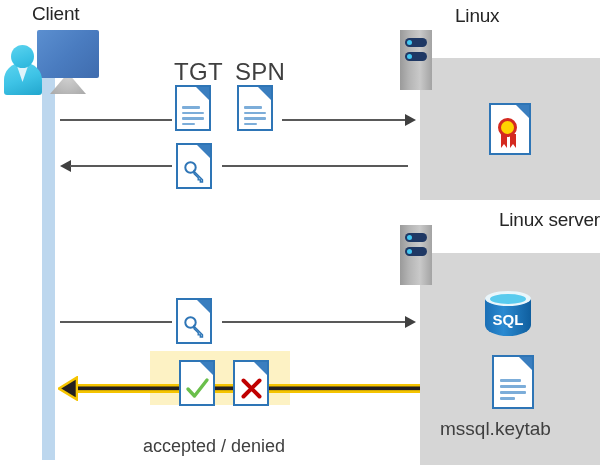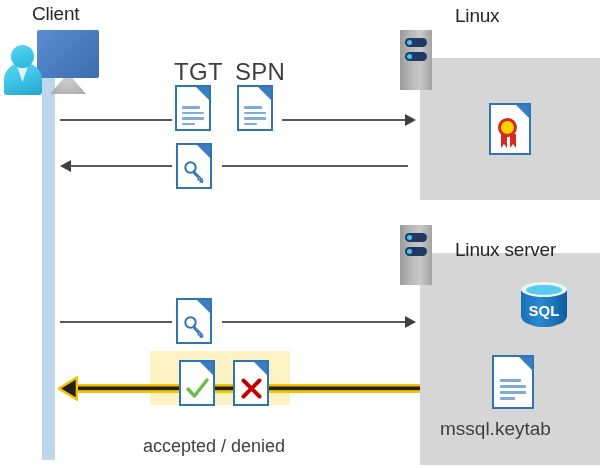--- a/index.html
+++ b/index.html
@@ -22,21 +22,21 @@
   
   .title {
     font-weight: normal;
     color: #262626;
     font-size: 19px;
     line-height: 24px;
     letter-spacing: -0.2px;
   }
   #client-title { left: 32px; top: 2px; font-size: 19px; }
   #dc-title { left: 455px; top: 4px; width: 140px; }
-  #linux-title { left: 455px; top: 238px; width: 145px; }
+  #linux-title { left: 455px; top: 208px; width: 145px; text-align: right; }
 
   
   .server-box {
     background: #d6d6d6;
   }
   #dc-box { left: 420px; top: 58px; width: 180px; height: 142px; }
   #linux-box { left: 420px; top: 253px; width: 180px; height: 212px; }
 
   
   .rack {
@@ -255,22 +255,22 @@
     width: 6px; height: 14px;
     background: #d42a20;
     top: 31px;
   }
   #cert-ribbon-l { left: 12px; clip-path: polygon(0 0, 100% 0, 100% 100%, 50% 72%, 0 100%); }
   #cert-ribbon-r { left: 21px; clip-path: polygon(0 0, 100% 0, 100% 100%, 50% 72%, 0 100%); }
 
   
   #sql-icon {
     position: absolute;
-    left: 485px; top: 282px;
-    width: 46px; height: 52px; margin-left: 36px;
+    left: 485px; top: 291px;
+    width: 46px; height: 52px;
   }
   #sql-body {
     position: absolute;
     left: 0; top: 7px;
     width: 46px; height: 38px;
     background: linear-gradient(to right, #1b6fb5 0%, #2a8ad1 40%, #0f5e9e 100%);
     border-radius: 0 0 23px 23px / 0 0 11px 11px;
   }
   #sql-top {
     position: absolute;

